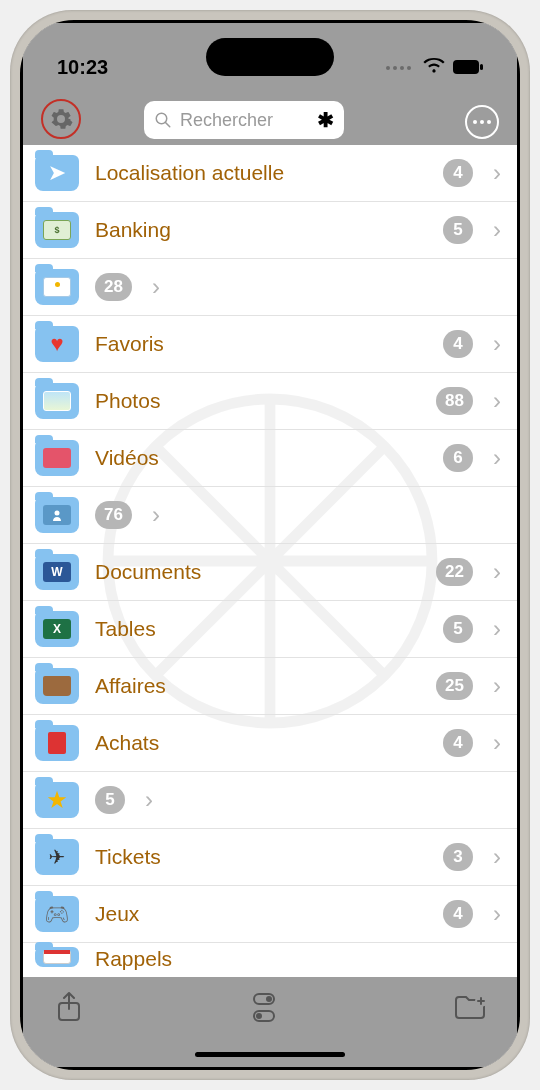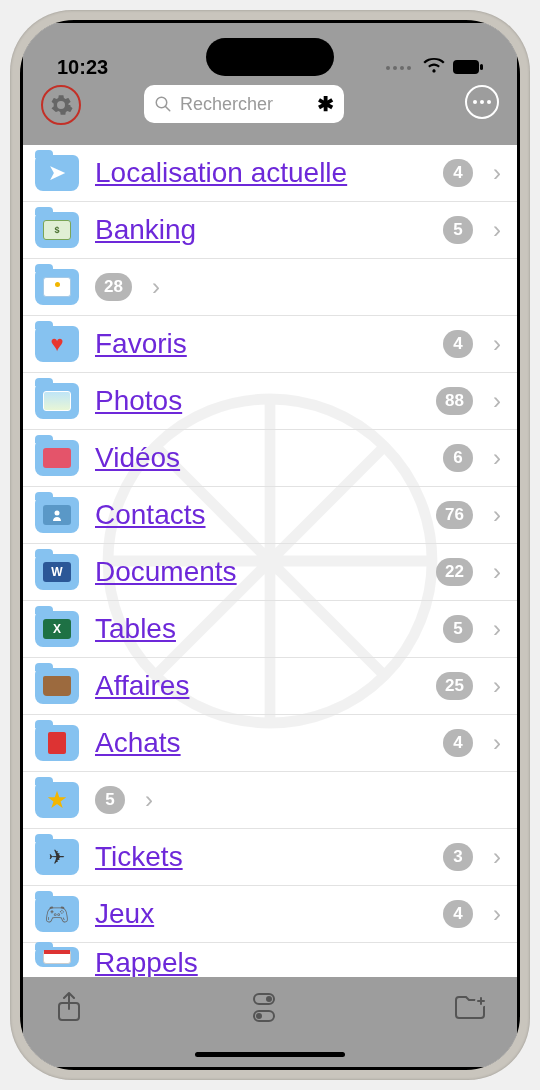--- a/index.html
+++ b/index.html
@@ -27,21 +27,21 @@
     height: 62px; display: flex; align-items: flex-end; justify-content: space-between;
     padding: 0 34px 6px 34px; background: #9d9d9d; font-weight: 600; font-size: 20px; color:#000;
   }
   .status-right { display: flex; align-items: center; gap: 8px; }
   .dots { display:flex; gap:3px; margin-right:4px; }
   .dots i { width:4px; height:4px; border-radius:50%; background:#6b6b6b; display:block; }
   .wifi-icon, .batt-icon { display:inline-block; }
 
   
   .toolbar {
-    height: 60px; background: #9d9d9d; display:flex; align-items:flex-start;
+    height: 60px; background: #9d9d9d; display:flex; align-items:flex-end;
     padding: 0 18px 6px 18px; gap: 5px;
   }
   .settings-btn {
     width: 40px; height: 40px; border-radius: 50%; border: 2px solid #c33027;
     display:flex; align-items:center; justify-content:center; color:#555; background: rgba(255,255,255,0.0);
   }
   .search-field {
     flex: 1; height: 38px; background:#fff; border-radius: 10px;
     display:flex; align-items:center; padding:0 10px; gap:8px; color:#9a9a9a;
     max-width: 200px; margin: 0 auto; font-size:18px;
@@ -74,21 +74,21 @@
     font-size:18px;
   }
   .folder::before {
     content:""; position:absolute; top:-5px; left:0; width:18px; height:8px;
     background:#86c2f0; border-radius:4px 4px 0 0;
   }
   .folder .inner {
     width:28px; height:20px; border-radius:3px; display:flex; align-items:center; justify-content:center;
     font-size:14px; font-weight:bold;
   }
-  .label { flex:1; font-size:28px; color:#6d28d9;text-decoration:underline; }
+  .label { flex:1; font-size:21px; color:#a16207; }
   .badge {
     min-width:30px; height:28px; padding:0 9px; border-radius:14px; background:#b6b6b6;
     color:#fff; font-size:17px; font-weight:600; display:flex; align-items:center; justify-content:center;
   }
   .chevron { color:#b6b6b6; font-size:24px; margin-left:4px; line-height:1; }
 
   
   .bottom-bar {
     height: 90px; background:#9d9d9d; display:flex; align-items:flex-start;
     justify-content:space-between; padding:12px 28px 0 28px;
@@ -243,21 +243,20 @@
 
         <div class="row">
           <div class="folder ic-contact">
               <div class="inner">
                 <svg width="12" height="12" viewBox="0 0 12 12">
                   <circle cx="6" cy="4" r="2.5" fill="#fff"></circle>
                   <path d="M2 12c0-2.5 1.8-4 4-4s4 1.5 4 4" fill="#fff"></path>
                 </svg>
               </div>
             </div>
-          <span class="label">Contacts</span>
           <span class="badge">76</span>
           <span class="chevron">›</span>
         </div>
 
         <div class="row">
           <div class="folder ic-doc">
               <div class="inner">W</div>
             </div>
           <span class="label">Documents</span>
           <span class="badge">22</span>

